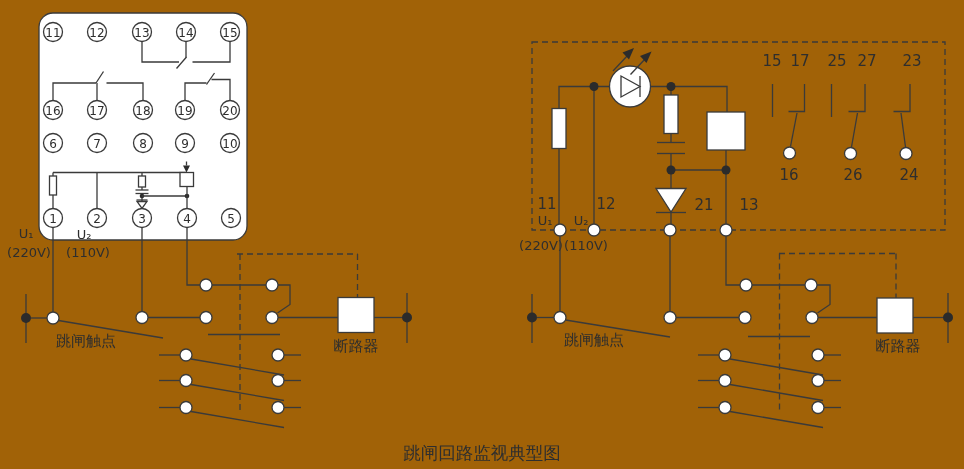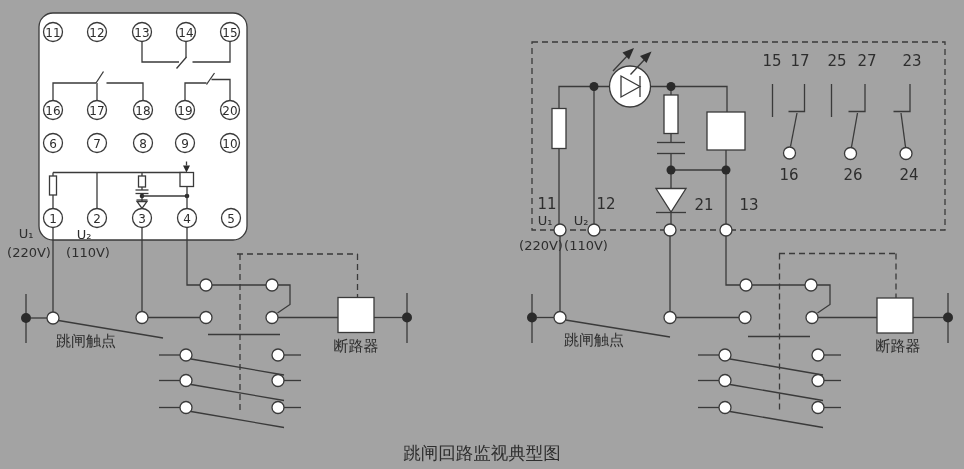--- a/index.html
+++ b/index.html
@@ -1,16 +1,16 @@
 <!DOCTYPE html>
 <html><head>
 <meta charset="utf-8">
 <style>
   html,body{margin:0;padding:0;background:#ffffff;}
-  .stage{position:relative;width:964px;height:469px;background:#a3a3a3;overflow:hidden;}
+  .stage{position:relative;width:964px;height:469px;background:#a16207;overflow:hidden;}
   .wire{fill:none;stroke:#3a3a3a;stroke-width:1.3;}
   .dashed{stroke-dasharray:6 4;}
   .comp{fill:#ffffff;stroke:#3a3a3a;stroke-width:1.3;}
   .node{fill:#ffffff;stroke:#3a3a3a;stroke-width:1.3;}
   .dot{fill:#2b2b2b;stroke:none;}
   .lbl{font-family:"DejaVu Sans","Liberation Sans",sans-serif;fill:#2e2e2e;text-anchor:middle;}
   .t12{font-size:12px;}
   .t13{font-size:13px;}
   .t15{font-size:15px;}
   .t17{font-size:17.5px;}

